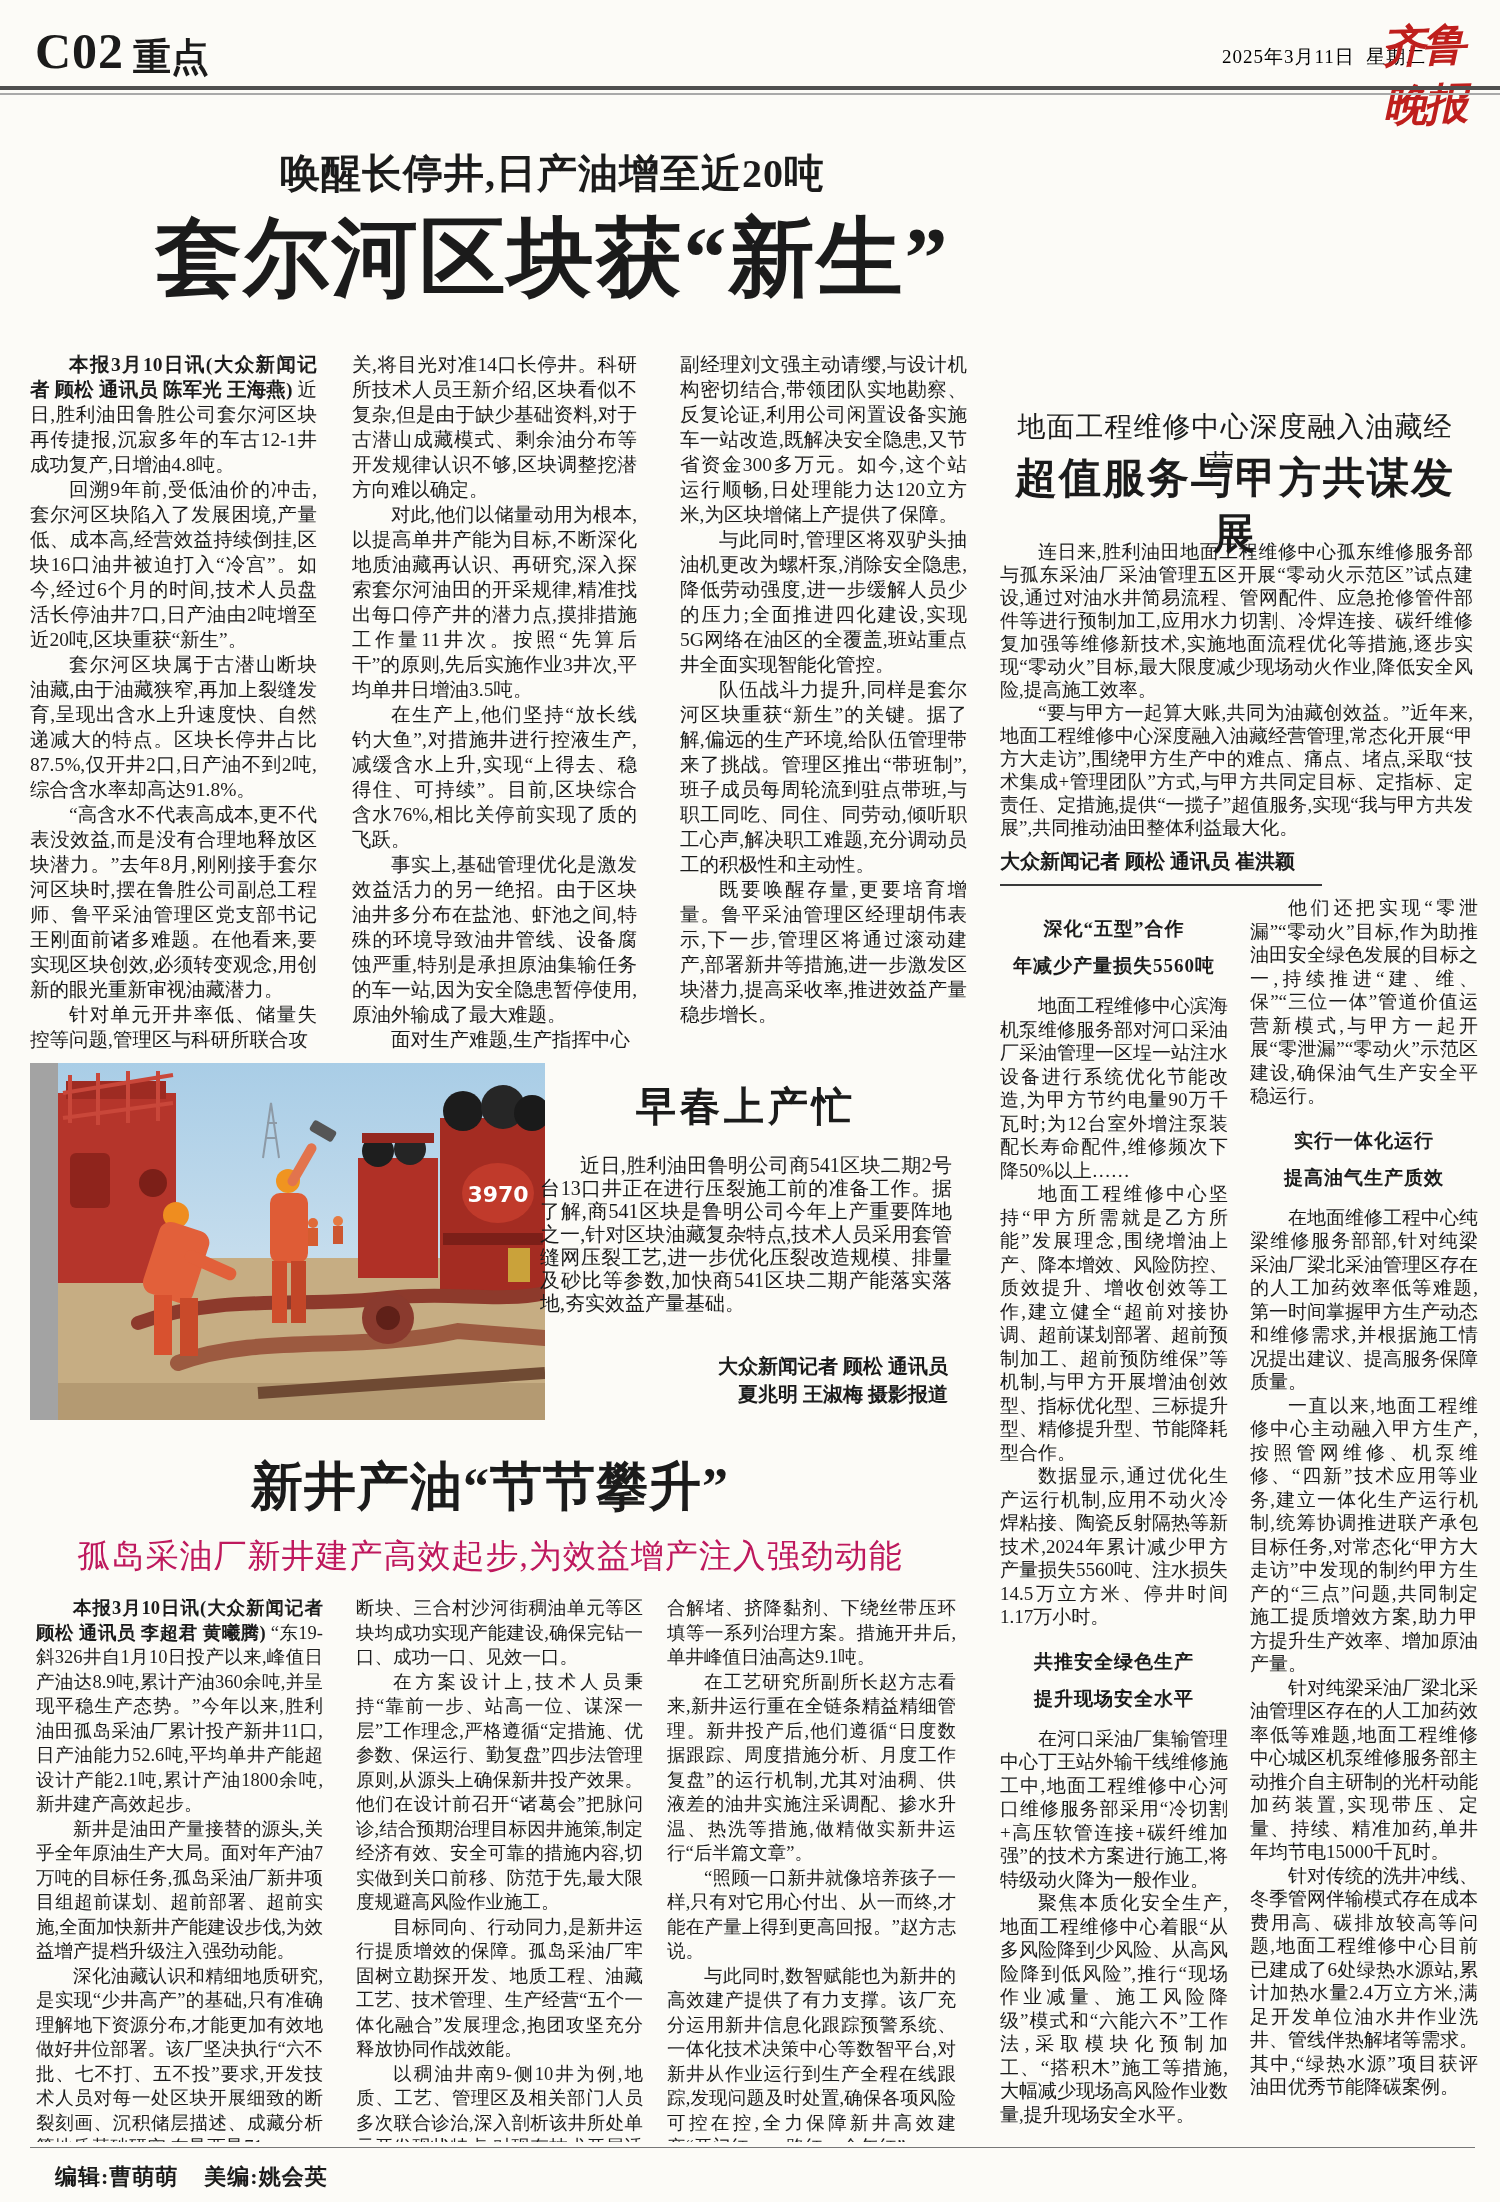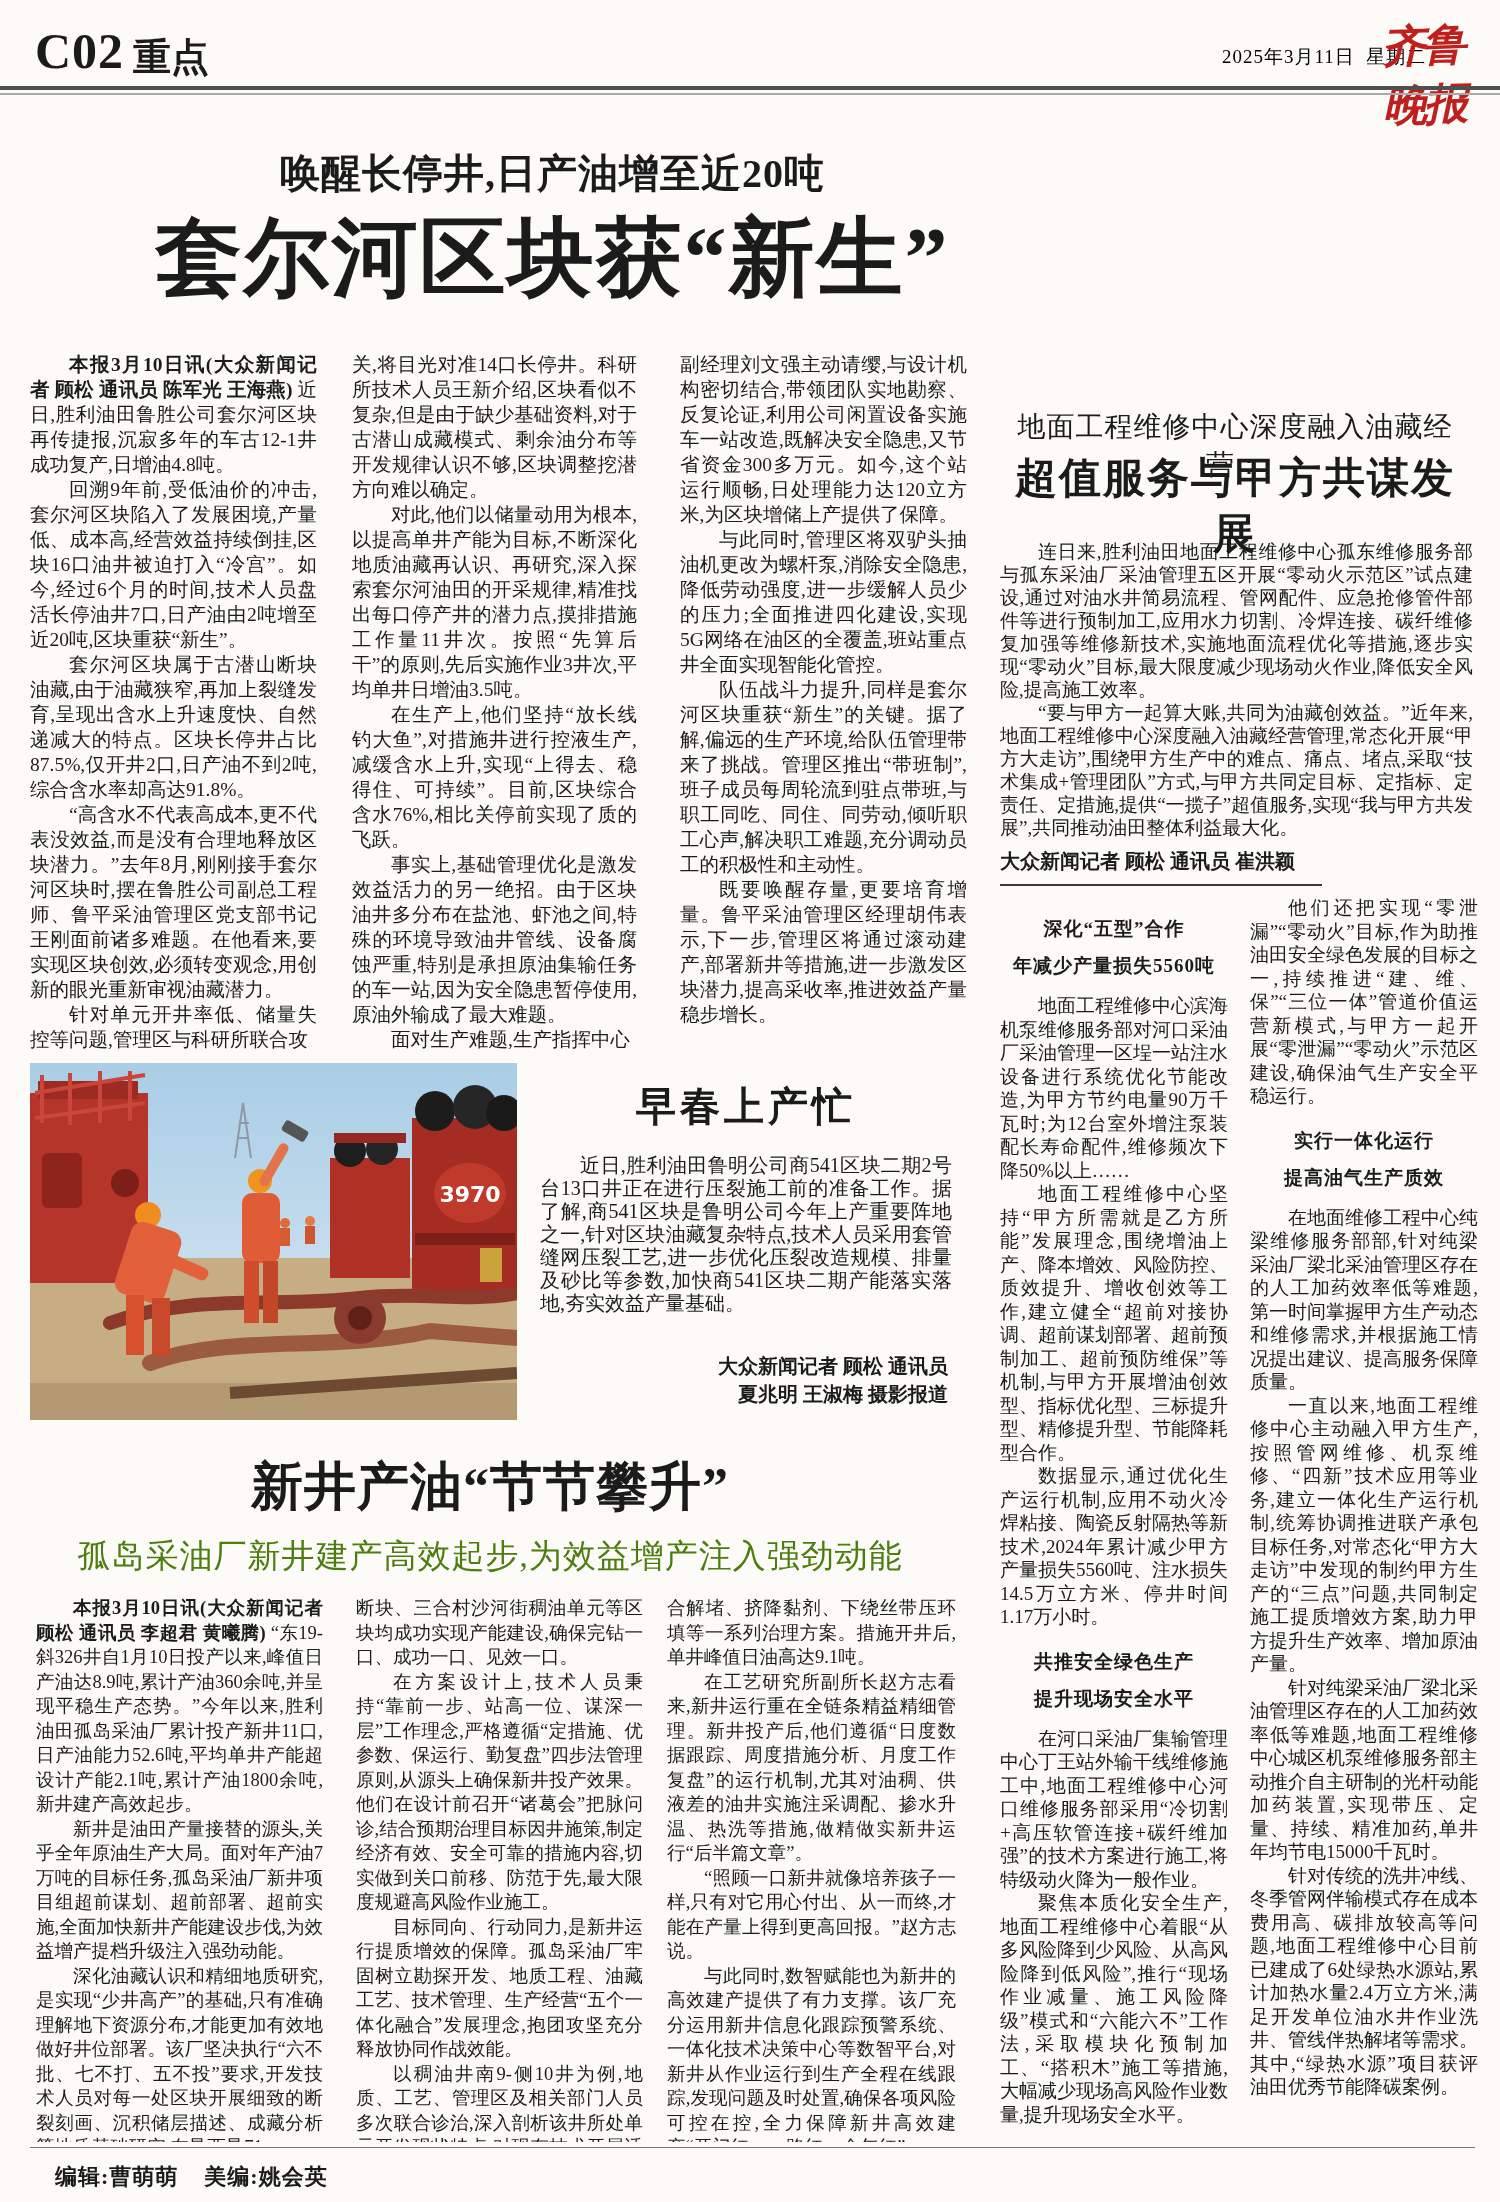--- a/index.html
+++ b/index.html
@@ -12,38 +12,38 @@
   .dateline{font-size:19px;color:#000000;letter-spacing:1px;}
   .masthead{font-size:44px;font-weight:bold;color:#bf1f1d;transform:rotate(-2deg);
             letter-spacing:-3px;font-style:italic;}
   .rule-dark{background:#4f4f4f;height:4px;}
   .rule-mid{background:#a9a9a9;height:2px;}
   .rule-thin{background:#3a3a3a;height:2px;}
   
   .main-kicker{font-size:40px;font-weight:600;text-align:center;letter-spacing:1px;}
   .main-title{font-size:86px;font-weight:bold;text-align:center;letter-spacing:2px;}
   .bottom-title{font-size:52px;font-weight:bold;text-align:center;letter-spacing:1px;}
-  .bottom-sub{font-size:33px;text-align:center;letter-spacing:1px;color:#4d7c0f;}
+  .bottom-sub{font-size:33px;text-align:center;letter-spacing:1px;color:#be185d;}
   .right-kicker{font-size:28px;text-align:center;letter-spacing:1px;}
   .right-title{font-size:42px;font-weight:bold;text-align:center;letter-spacing:2px;}
   .caption-title{font-size:40px;font-weight:bold;text-align:center;letter-spacing:4px;}
   
   .coltext{font-size:19.5px;line-height:25px;text-align:justify;overflow:hidden;}
   .coltext p{margin:0;}
   .coltext .ind{text-indent:2em;}
   .bcol{font-size:18.5px;line-height:24.5px;margin-left:6px;}
   .rintro{font-size:19px;line-height:23px;}
   .rcol{font-size:19px;line-height:23.5px;}
   .capbody{font-size:20px;line-height:23px;}
   .subhead{font-weight:bold;text-align:center;font-size:19px;line-height:37px;
            margin:14px 0 10px;text-indent:0 !important;letter-spacing:1px;}
   .byline{font-size:20px;font-weight:bold;}
   .cap-byline{font-size:20px;font-weight:bold;text-align:right;line-height:28px;}
   .footer-credit{font-size:22px;font-weight:bold;letter-spacing:1px;}
-  .photo-frame{overflow:hidden;background:#c2410c;}
+  .photo-frame{overflow:hidden;background:#a3a3a3;padding-left:28px;}
 </style>
 </head>
 <body>
 
 <div class="page">
 
   <div class="abs pagecode" style="left:35px;top:22px;">C02</div>
   <div class="abs section-name" style="left:133px;top:32px;">重点</div>
   <div class="abs dateline" style="left:1222px;top:44px;">
     <span>2025年3月11日</span>&nbsp;&nbsp;<span>星期二</span>

